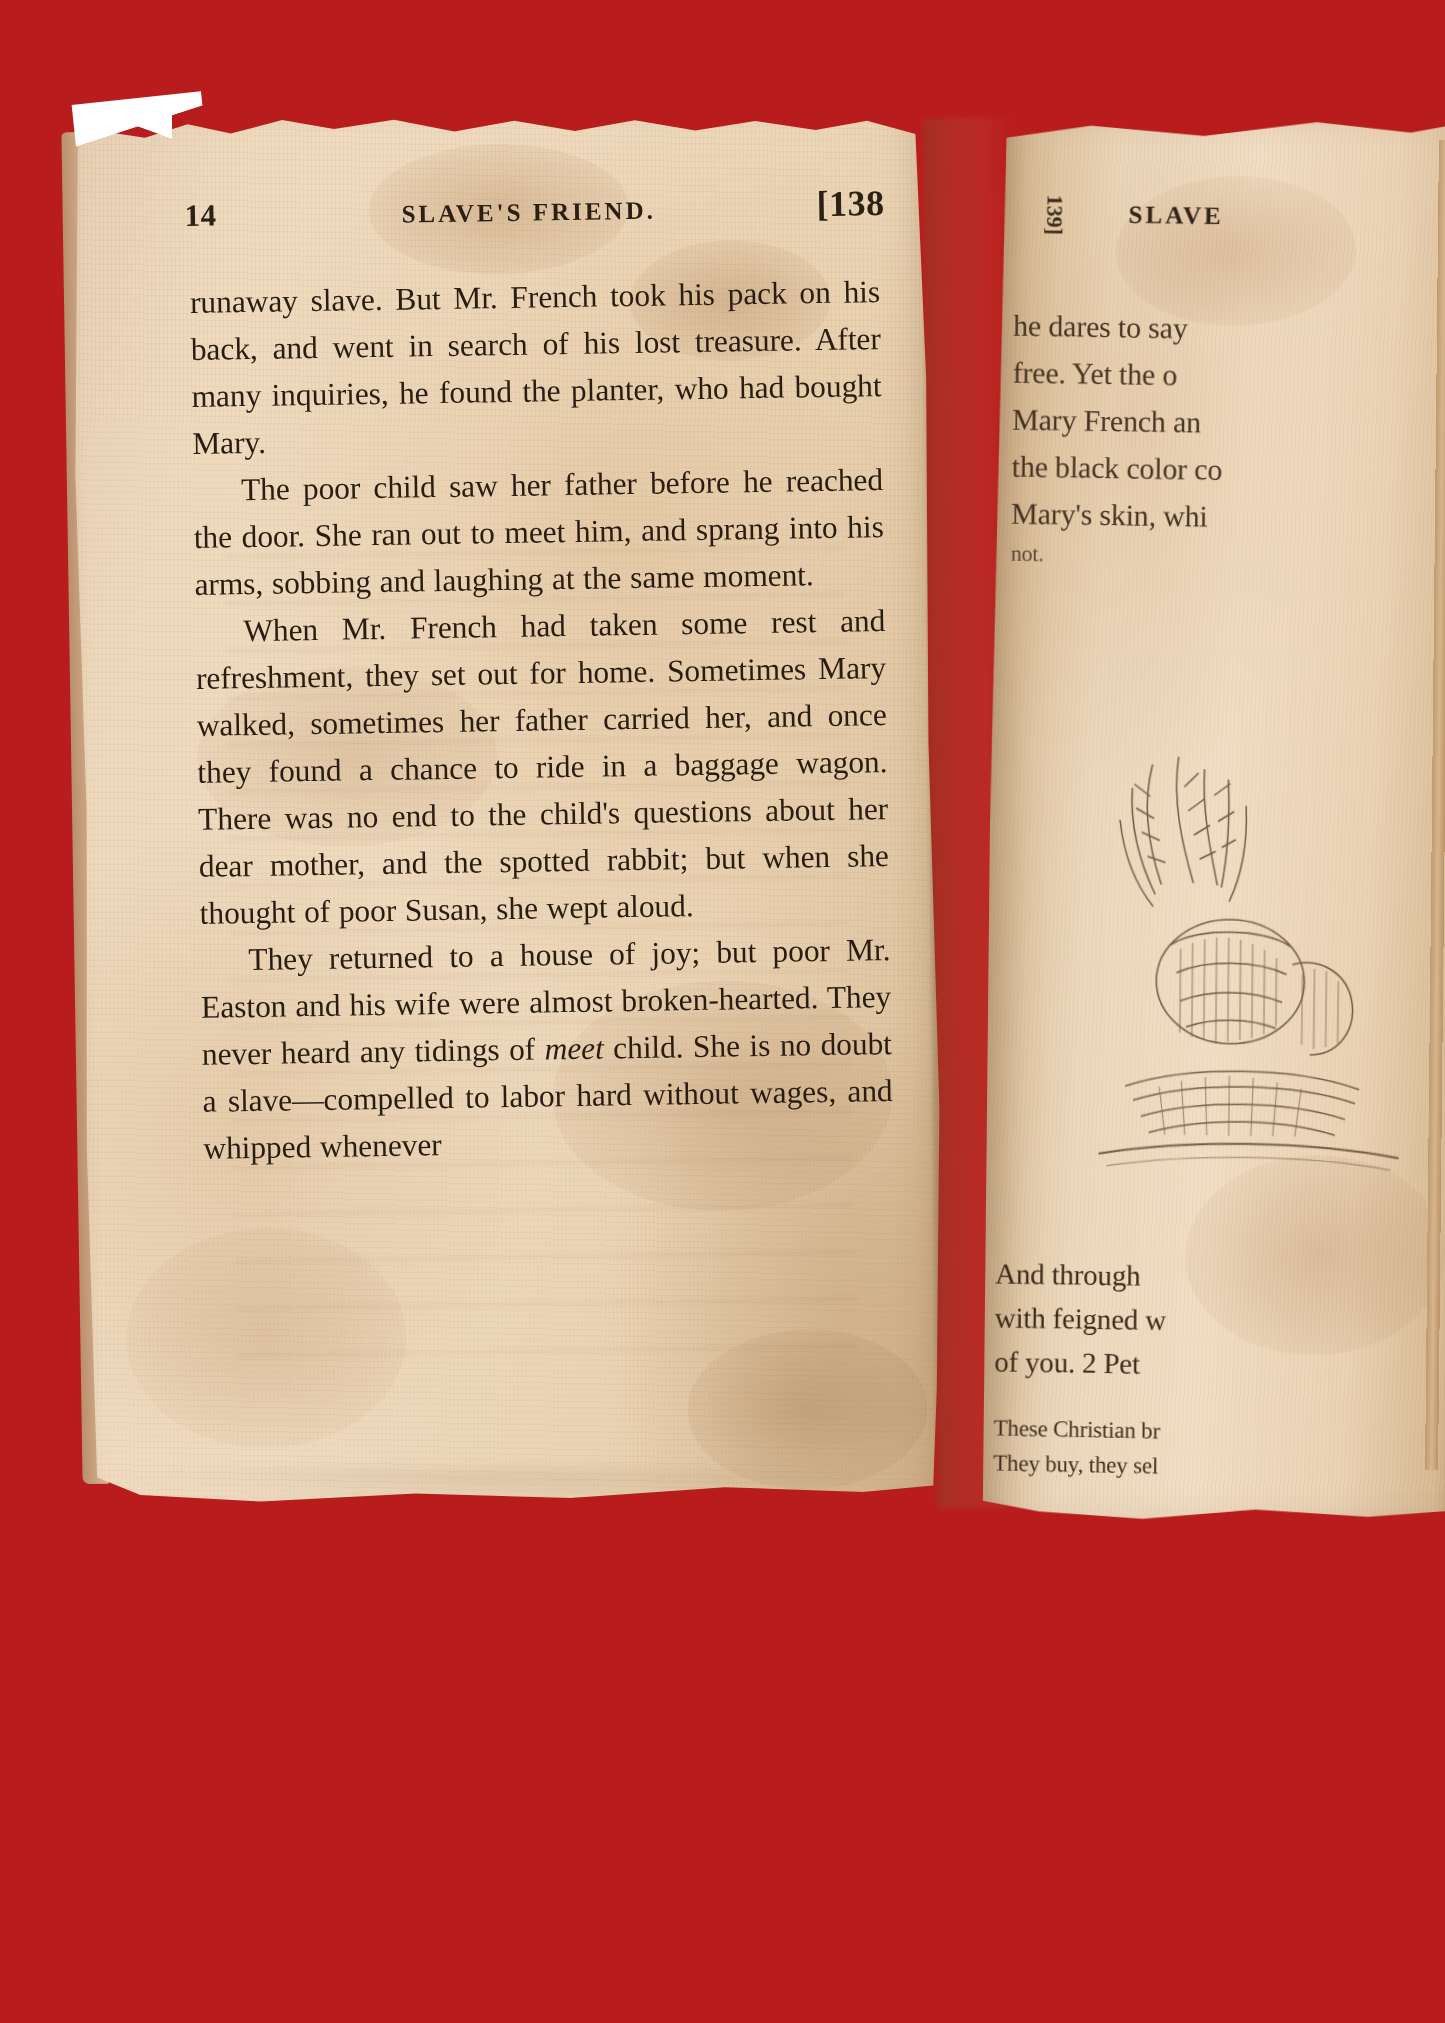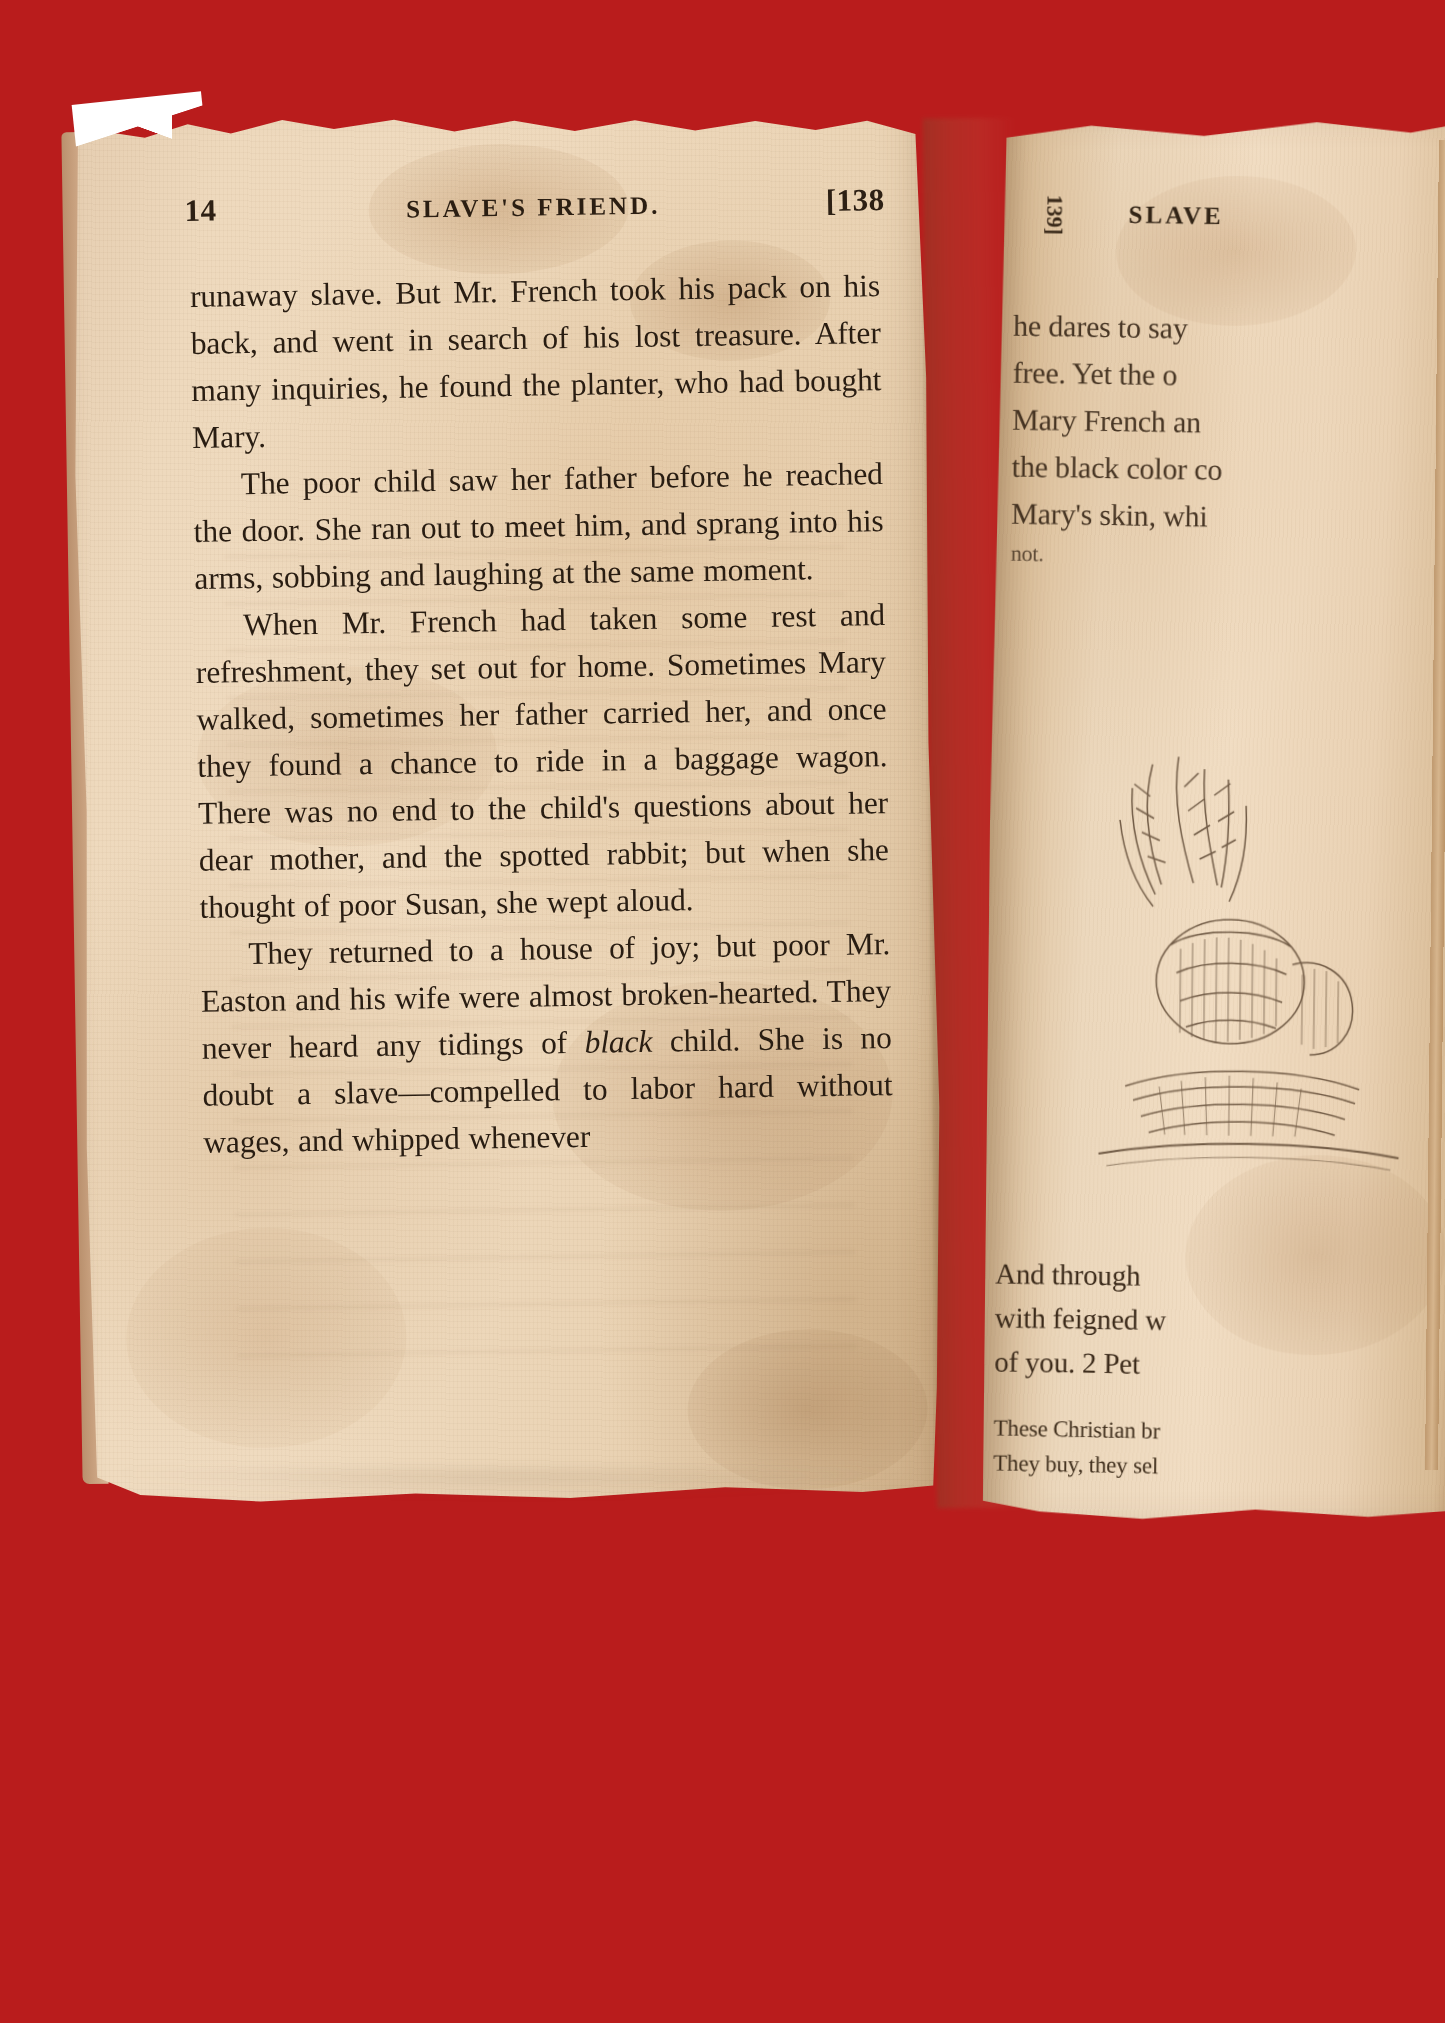--- a/index.html
+++ b/index.html
@@ -125,21 +125,21 @@
   }
   #left-title {
     font-size: 25px;
     font-weight: 700;
     letter-spacing: 3.0px;
     color: #2b1e12;
     text-transform: uppercase;
     margin-left: 24px;
   }
   #left-signature {
-    font-size: 31px;
+    font-size: 36px;
     font-weight: 700;
     color: #2d2014;
     letter-spacing: 0.5px;
   }
 
   
   .para {
     font-size: 31.5px;
     line-height: 47px;
     color: #291d12;
@@ -337,21 +337,21 @@
         <span id="left-signature">[138</span>
       </div>
 
       <p class="para">runaway slave.   But Mr. French took his pack on his back, and went in search of his lost treasure.   After many inquiries, he found the planter, who had bought Mary.</p>
 
       <p class="para indent">The poor child saw her father before he reached the door.   She ran out to meet him, and sprang into his arms, sobbing and laughing at the same moment.</p>
 
       <p class="para indent">When Mr. French had taken some rest and refreshment, they set out for home.   Sometimes Mary walked, sometimes her father carried her, and once they found a chance to ride in a baggage wagon.   There was no end to the child's questions about her dear mother, and the spotted rabbit; but when she thought of poor Susan, she wept aloud.</p>
 
       <p class="para indent">
-        <span>They returned to a house of joy; but poor Mr. Easton and his wife were almost broken-hearted.   They never heard any tidings of </span><i>black</i><span> child.   She is no doubt a slave—compelled to labor hard without wages, and whipped whenever</span>
+        <span>They returned to a house of joy; but poor Mr. Easton and his wife were almost broken-hearted.   They never heard any tidings of </span><i>meet</i><span> child.   She is no doubt a slave—compelled to labor hard without wages, and whipped whenever</span>
       </p>
 
     </div>
   </div>
 
   <div class="chip" id="chip-a"></div>
   <div class="chip" id="chip-b"></div>
 
   <div id="gutter"></div>
 

